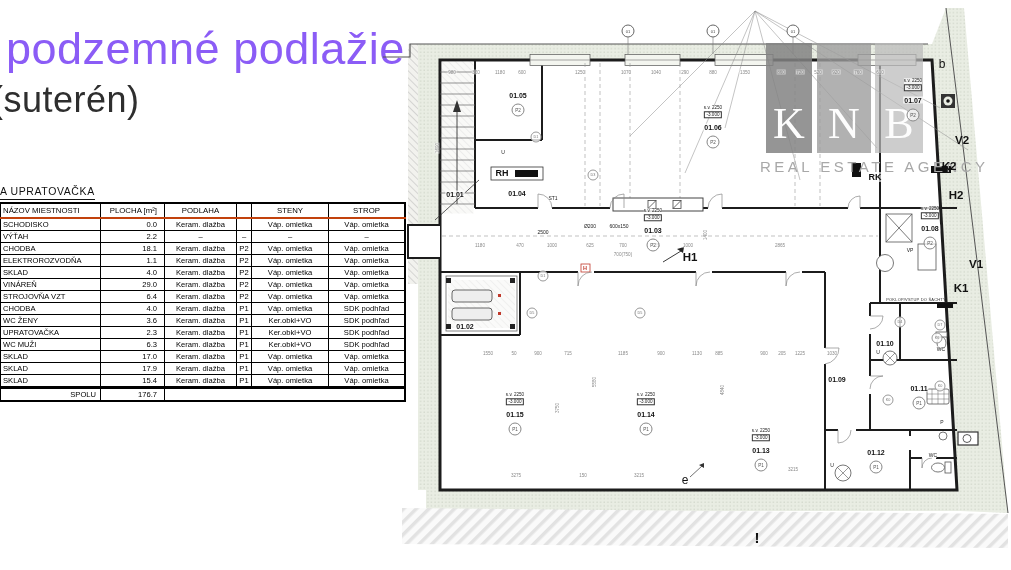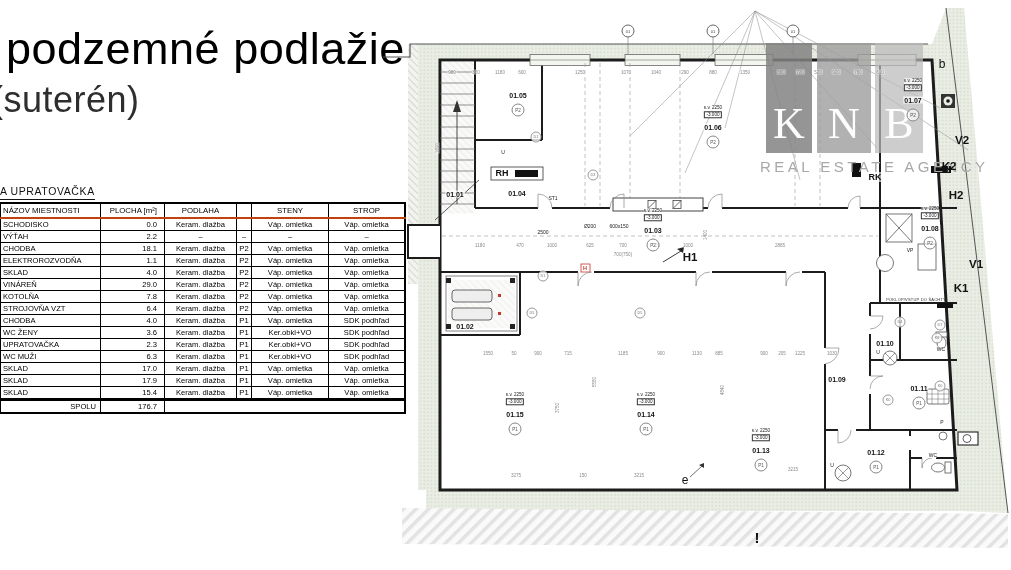--- a/index.html
+++ b/index.html
@@ -1,20 +1,20 @@
 <!DOCTYPE html>
 <html><head>
 <meta charset="utf-8">
 <style>
   html,body{margin:0;padding:0;background:#fff;width:1011px;height:570px;overflow:hidden;
     font-family:"Liberation Sans",sans-serif;-webkit-font-smoothing:antialiased;}
   #slide{position:relative;width:1011px;height:570px;background:#fff;overflow:hidden;}
 
   
-  #title1{position:absolute;left:6px;top:26px;font-size:45px;line-height:1;color:#000000;letter-spacing:.5px;white-space:nowrap;}
+  #title1{position:absolute;left:6px;top:26px;font-size:45px;line-height:1;color:#8b5cf6;letter-spacing:.5px;white-space:nowrap;}
   #title2{position:absolute;left:-9px;top:82px;font-size:36px;line-height:1;color:#2e2e2e;letter-spacing:.5px;white-space:nowrap;}
 
   
   #legend-heading{position:absolute;left:0;top:185px;font-size:10.5px;letter-spacing:.6px;color:#111;
     border-bottom:1px solid #111;padding-bottom:2px;}
   #legend-wrap{position:absolute;left:0;top:202px;width:386px;}
   table.legend{border-collapse:collapse;width:386px;table-layout:fixed;}
   table.legend th,table.legend td{border:1px solid #000;font-size:7.6px;line-height:1;height:11px;
     padding:0 2px;color:#000;overflow:hidden;white-space:nowrap;}
   table.legend th{height:13px;font-weight:normal;font-size:7.8px;text-align:center;border-top:2px solid #000;border-bottom:2px solid #c2410c;}
@@ -121,28 +121,20 @@
             <td class="c0">SKLAD</td>
             <td class="c1">4.0</td>
             <td class="c2">Keram. dlažba</td>
             <td class="c3">P2</td>
             <td class="c4">Váp. omietka</td>
             <td class="c5">Váp. omietka</td>
           </tr>
           <tr>
             <td class="c0">VINÁREŇ</td>
             <td class="c1">29.0</td>
-            <td class="c2">Keram. dlažba</td>
-            <td class="c3">P2</td>
-            <td class="c4">Váp. omietka</td>
-            <td class="c5">Váp. omietka</td>
-          </tr>
-          <tr>
-            <td class="c0">KOTOLŇA</td>
-            <td class="c1">7.8</td>
             <td class="c2">Keram. dlažba</td>
             <td class="c3">P2</td>
             <td class="c4">Váp. omietka</td>
             <td class="c5">Váp. omietka</td>
           </tr>
           <tr>
             <td class="c0">STROJOVŇA VZT</td>
             <td class="c1">6.4</td>
             <td class="c2">Keram. dlažba</td>
             <td class="c3">P2</td>

